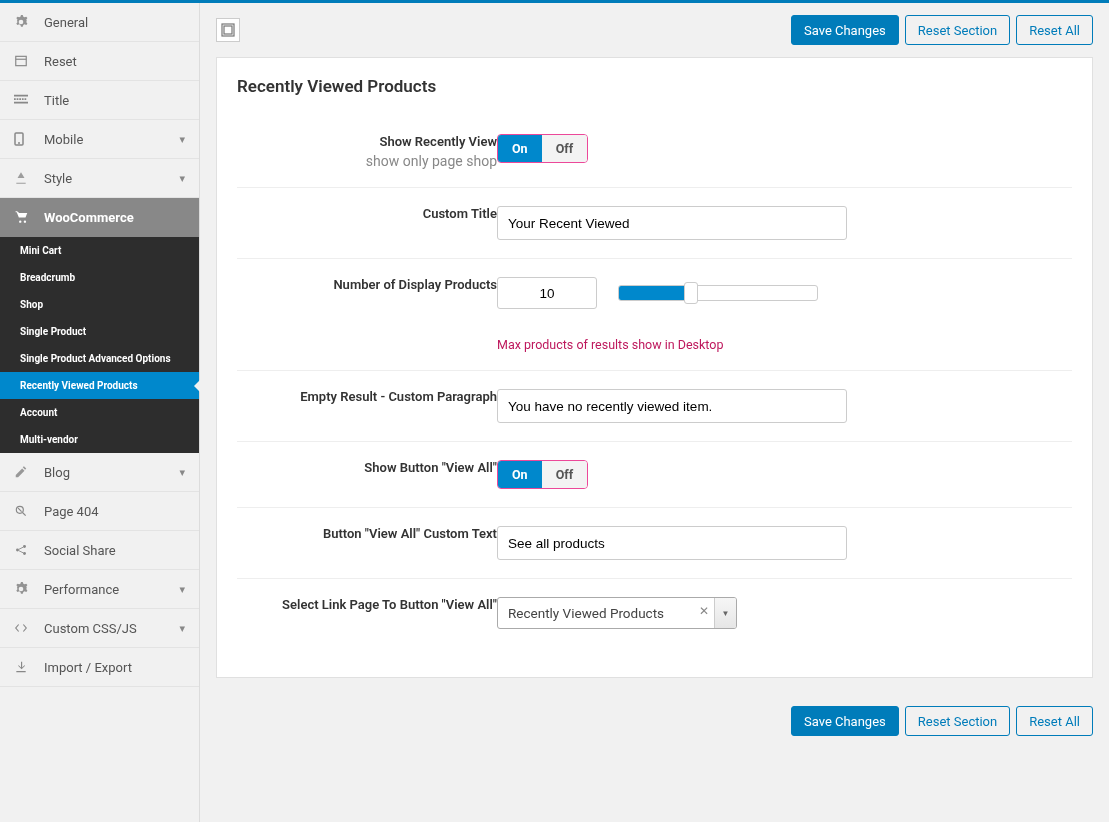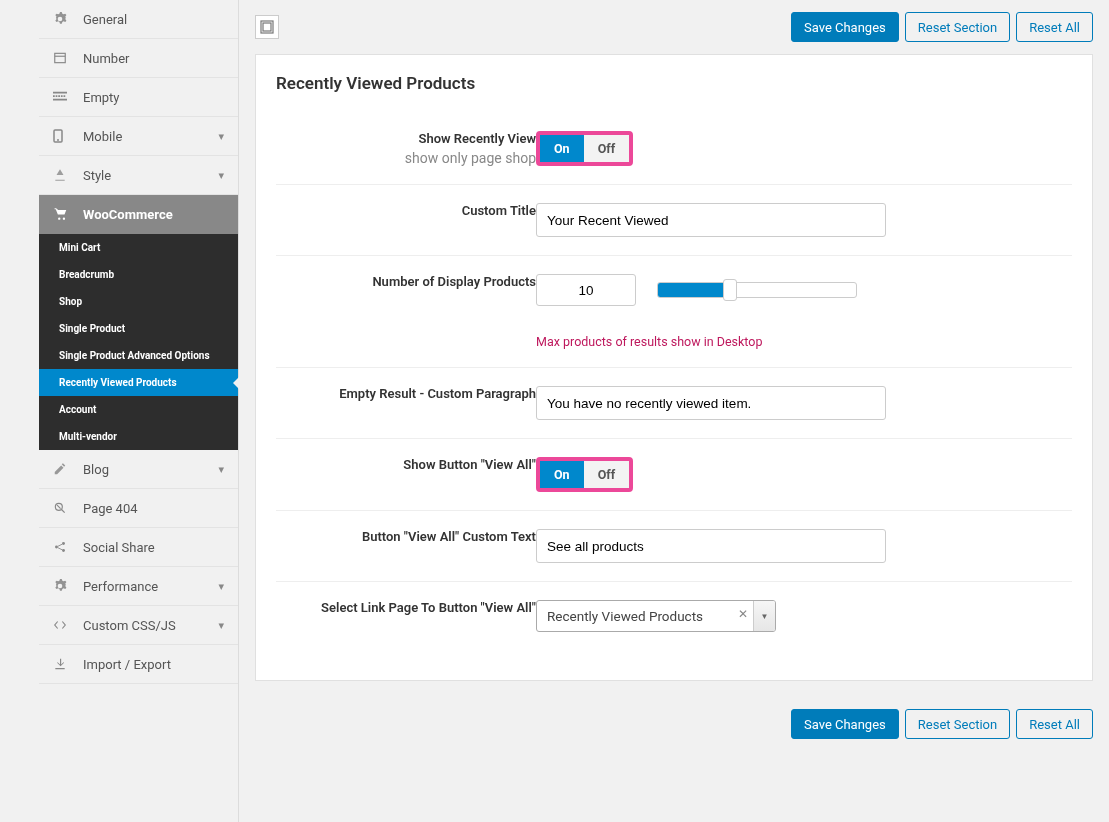--- a/index.html
+++ b/index.html
@@ -1,17 +1,17 @@
 <!DOCTYPE html>
 <html><head>
 <meta charset="utf-8">
 <style>
 * { box-sizing: border-box; margin: 0; padding: 0; }
 body { font-family: -apple-system, BlinkMacSystemFont, "Segoe UI", Roboto, Helvetica, Arial, sans-serif; font-size: 13px; color: #444; background: #f1f1f1; }
-.page { width: 1109px; height: 822px; display: flex; flex-direction: row; padding-left: 39px; }
+.page { width: 1109px; height: 822px; display: flex; flex-direction: column; }
 .topbar { height: 3px; background: #007cba; }
 .body { flex: 1; display: flex; overflow: hidden; }
 .sidebar { width: 200px; background: #f1f1f1; border-right: 1px solid #dcdcdc; display: flex; flex-direction: column; }
 .sb-item { display: flex; align-items: center; padding: 0 14px; height: 39px; color: #555; cursor: pointer; border-bottom: 1px solid #e3e3e3; }
 .sb-item .icon { width: 18px; text-align: center; margin-right: 12px; color: #888; font-size: 14px; }
 .sb-item .lbl { flex: 1; }
 .sb-item .chev { color: #888; font-size: 11px; }
 .sb-item.level0.active { background: #888; color: #fff; border-bottom-color: #888; }
 .sb-item.level0.active .icon { color: #fff; }
 .sb-sub { background: #2d2d2d; }
@@ -26,21 +26,21 @@
 .btn-primary { background: #007cba; color: #fff; border: 1px solid #007cba; }
 .btn-outline { background: #f1f1f1; color: #007cba; border: 1px solid #007cba; }
 .panel { background: #fff; border: 1px solid #e0e0e0; margin: 0 16px 16px 16px; padding: 18px 20px 30px 20px; }
 .panel-title { font-size: 17px; font-weight: 600; color: #333; margin-bottom: 20px; }
 .row { display: flex; padding: 18px 0; border-bottom: 1px solid #eee; }
 .row:last-child { border-bottom: none; }
 .row .field-label { width: 260px; font-weight: 600; color: #333; text-align: right; }
 .row .field-sub { font-weight: normal; color: #888; font-size: 14px; margin-top: 4px; }
 .row .field-ctrl { flex: 1; max-width: 430px; }
 .row .field-help { color: #be185d; font-size: 12.5px; margin-top: 28px; }
-.toggle { display: inline-flex; border: 4px solid #ec4899; border-radius: 4px; overflow: hidden; }
+.toggle { display: inline-flex; border: 1px solid #ec4899; border-radius: 4px; overflow: hidden; }
 .toggle span { padding: 6px 14px; font-weight: bold; font-size: 12.5px; cursor: pointer; }
 .toggle .on { background: #0088cc; color: #fff; }
 .toggle .off { background: #f3f3f3; color: #555; }
 .input-text { width: 350px; height: 34px; border: 1px solid #ccc; border-radius: 3px; padding: 0 10px; font-size: 13.5px; color: #000000; background: #fff; }
 .num-box { width: 100px; height: 32px; border: 1px solid #ccc; border-radius: 3px; text-align: center; padding: 0 6px; font-size: 13.5px; }
 .slider-wrap { display: inline-flex; align-items: center; gap: 21px; }
 .slider { width: 200px; height: 16px; border: 1px solid #ccc; border-radius: 3px; background: #fff; position: relative; }
 .slider-fill { position: absolute; left: 0; top: 0; bottom: 0; width: 35%; background: #0088cc; border-radius: 2px 0 0 2px; }
 .slider-handle { position: absolute; left: 33%; top: -4px; width: 14px; height: 22px; background: #fff; border: 1px solid #ccc; border-radius: 3px; }
 .select-wrap { position: relative; width: 240px; }
@@ -66,35 +66,35 @@
           </span>
         <span class="lbl">General</span>
       </div>
       <div class="sb-item level0">
         <span class="icon">
             <svg width="14" height="14" viewBox="0 0 24 24" fill="none" stroke="currentColor" stroke-width="2">
               <rect x="3" y="4" width="18" height="16"></rect>
               <line x1="3" y1="9" x2="21" y2="9"></line>
             </svg>
           </span>
-        <span class="lbl">Number</span>
+        <span class="lbl">Reset</span>
       </div>
       <div class="sb-item level0">
         <span class="icon">
             <svg width="14" height="12" viewBox="0 0 16 12" fill="currentColor">
               <rect x="0" y="0" width="16" height="2"></rect>
               <rect x="0" y="4" width="2" height="2"></rect>
               <rect x="3" y="4" width="2" height="2"></rect>
               <rect x="6" y="4" width="2" height="2"></rect>
               <rect x="9" y="4" width="2" height="2"></rect>
               <rect x="12" y="4" width="2" height="2"></rect>
               <rect x="0" y="8" width="16" height="2"></rect>
             </svg>
           </span>
-        <span class="lbl">Empty</span>
+        <span class="lbl">Title</span>
       </div>
       <div class="sb-item level0">
         <span class="icon">
             <svg width="10" height="14" viewBox="0 0 10 14" fill="none" stroke="currentColor" stroke-width="1.5">
               <rect x="1" y="1" width="8" height="12" rx="1"></rect>
               <line x1="4" y1="11" x2="6" y2="11"></line>
             </svg>
           </span>
         <span class="lbl">Mobile</span>
         <span class="chev">▾</span>

